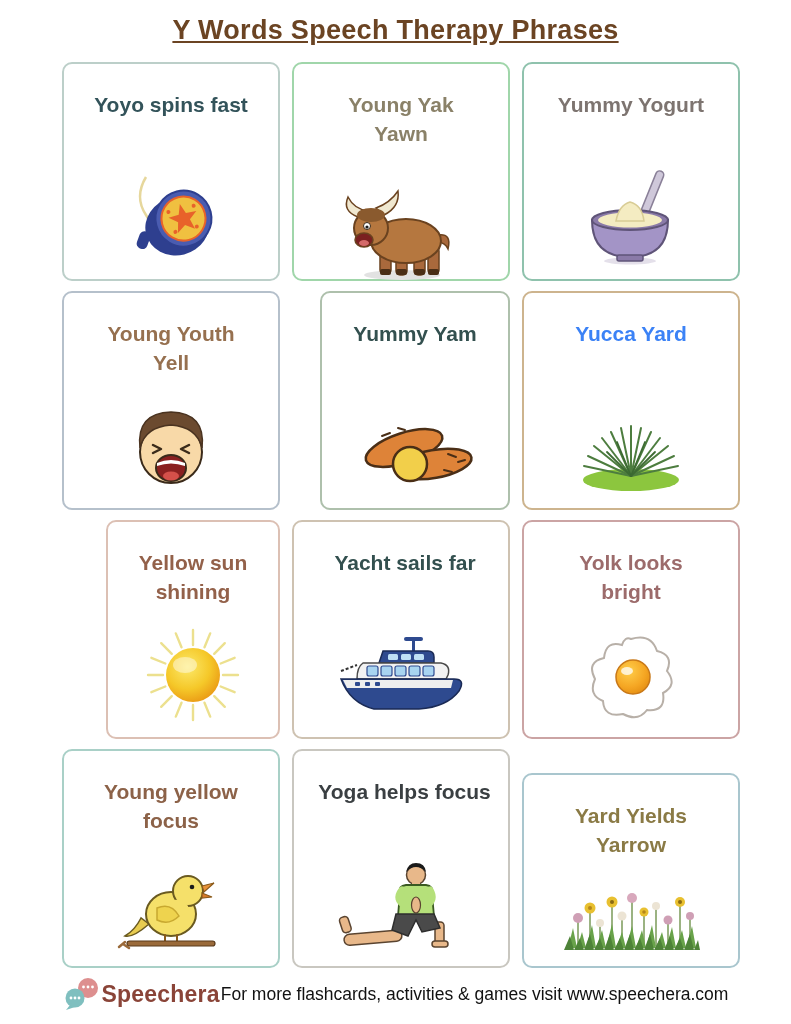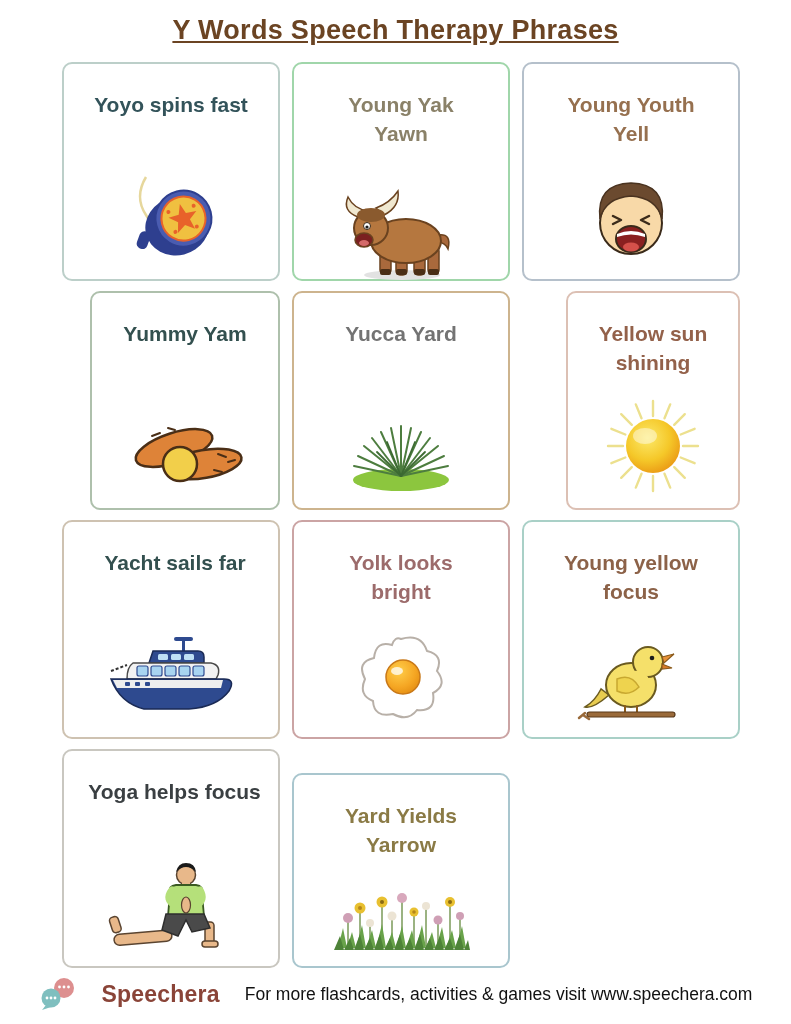--- a/index.html
+++ b/index.html
@@ -21,21 +21,21 @@
     display:flex;flex-direction:column;align-items:center;justify-content:space-between;
     padding:26px 8px 14px;
   }
   .phrase{
     font-size:21px;font-weight:bold;text-align:center;line-height:1.4;
     white-space:pre-line;
   }
   .illustration{height:98px;display:flex;align-items:flex-end;justify-content:center;}
   .footer{
     position:absolute;top:977px;left:0;width:100%;
-    display:flex;align-items:center;justify-content:center;gap:25px;
+    display:flex;align-items:center;justify-content:center;gap:1px;
   }
   .brand{font-size:23px;font-weight:bold;letter-spacing:.2px;}
   .tagline{font-size:17.5px;color:#111;}
 </style>
 </head>
 <body style="background: rgb(255, 255, 255);">
 
 <div class="page-title" style="color: rgb(107, 68, 35); text-decoration: underline;">Y Words Speech Therapy Phrases</div>
 
 <div class="grid">
@@ -81,20 +81,36 @@
         <circle cx="31" cy="43" r="17" fill="#b5773f" stroke="#6a421f" stroke-width="2"></circle>
         <ellipse cx="31" cy="30" rx="14" ry="7" fill="#8a5a2e"></ellipse>
         <circle cx="27" cy="41" r="3.5" fill="#fff" stroke="#3a2a1a" stroke-width="1"></circle>
         <circle cx="27" cy="42" r="1.6" fill="#1a1a1a"></circle>
         <ellipse cx="24" cy="55" rx="9" ry="7" fill="#7a2020" stroke="#6a421f" stroke-width="1.5"></ellipse>
         <ellipse cx="24" cy="58" rx="5" ry="3" fill="#d46a6a"></ellipse>
       </svg>
     </div>
   </div>
 
+  <div class="card" style="border-color: rgb(143, 194, 173);">
+    <div class="phrase" style="color: rgb(125, 116, 112);">Yummy Yogurt</div>
+    <div class="illustration">
+      <svg width="106" height="96" viewBox="0 0 106 96">
+        <ellipse cx="52" cy="92" rx="26" ry="3.5" fill="#e4e0ea"></ellipse>
+        <g transform="rotate(22 72 30)">
+          <rect x="68" y="0" width="8" height="46" rx="4" fill="#cfc8da" stroke="#8a8098" stroke-width="1.5"></rect>
+        </g>
+        <path d="M14 51 Q14 88 52 88 Q90 88 90 51 Z" fill="#a394c6" stroke="#5f5478" stroke-width="2"></path>
+        <rect x="39" y="86" width="26" height="6" rx="2" fill="#8a7aa8" stroke="#5f5478" stroke-width="1.5"></rect>
+        <ellipse cx="52" cy="51" rx="38" ry="10" fill="#8a7aa8" stroke="#5f5478" stroke-width="2"></ellipse>
+        <ellipse cx="52" cy="51" rx="32" ry="7.5" fill="#f4ecc2"></ellipse>
+        <path d="M38 52 Q41 36 52 33 Q64 36 66 52 Z" fill="#f4ecc2" stroke="#d8cc95" stroke-width="1.5"></path>
+      </svg>
+    </div>
+  </div>
 
   <div class="card" style="border-color: rgb(181, 192, 203);">
     <div class="phrase" style="color: rgb(150, 112, 79);">Young Youth
 Yell</div>
     <div class="illustration">
       <svg width="96" height="96" viewBox="0 0 96 96">
         <circle cx="48" cy="54" r="31" fill="#f8d9a8" stroke="#3a2a1a" stroke-width="2"></circle>
         <path d="M17 50 Q13 15 48 14 Q83 15 79 50 Q74 29 48 27 Q22 29 17 50 Z" fill="#6b4a2f" stroke="#4a3320" stroke-width="1.5"></path>
         <path d="M30 47 L38 51 L30 55" fill="none" stroke="#3a2a1a" stroke-width="2.5" stroke-linecap="round" stroke-linejoin="round"></path>
         <path d="M66 47 L58 51 L66 55" fill="none" stroke="#3a2a1a" stroke-width="2.5" stroke-linecap="round" stroke-linejoin="round"></path>
@@ -115,21 +131,21 @@
         <g transform="rotate(-10 82 58)">
           <ellipse cx="82" cy="58" rx="38" ry="14" fill="#de8338" stroke="#4a2e16" stroke-width="2.5"></ellipse>
         </g>
         <circle cx="58" cy="58" r="17" fill="#f2cf4a" stroke="#4a2e16" stroke-width="2.5"></circle>
         <path d="M30 30 l8 -3 M46 22 l7 2 M96 48 l8 3 M92 64 l8 2 M106 56 l7 -2" stroke="#4a2e16" stroke-width="2" fill="none" stroke-linecap="round"></path>
       </svg>
     </div>
   </div>
 
   <div class="card" style="border-color: rgb(205, 180, 142);">
-    <div class="phrase" style="color: #737373;">Yucca Yard</div>
+    <div class="phrase" style="color: #3b82f6;">Yucca Yard</div>
     <div class="illustration">
       <svg width="132" height="86" viewBox="0 0 132 86">
         <ellipse cx="66" cy="72" rx="48" ry="11" fill="#8cc63e"></ellipse>
         <g stroke="#4d7d3f" stroke-width="2" stroke-linecap="round">
           <line x1="66" y1="68" x2="66" y2="18"></line>
           <line x1="66" y1="68" x2="56" y2="20"></line>
             <line x1="66" y1="68" x2="76" y2="20"></line>
           <line x1="66" y1="68" x2="46" y2="24"></line>
             <line x1="66" y1="68" x2="86" y2="24"></line>
           <line x1="66" y1="68" x2="37" y2="30"></line>

